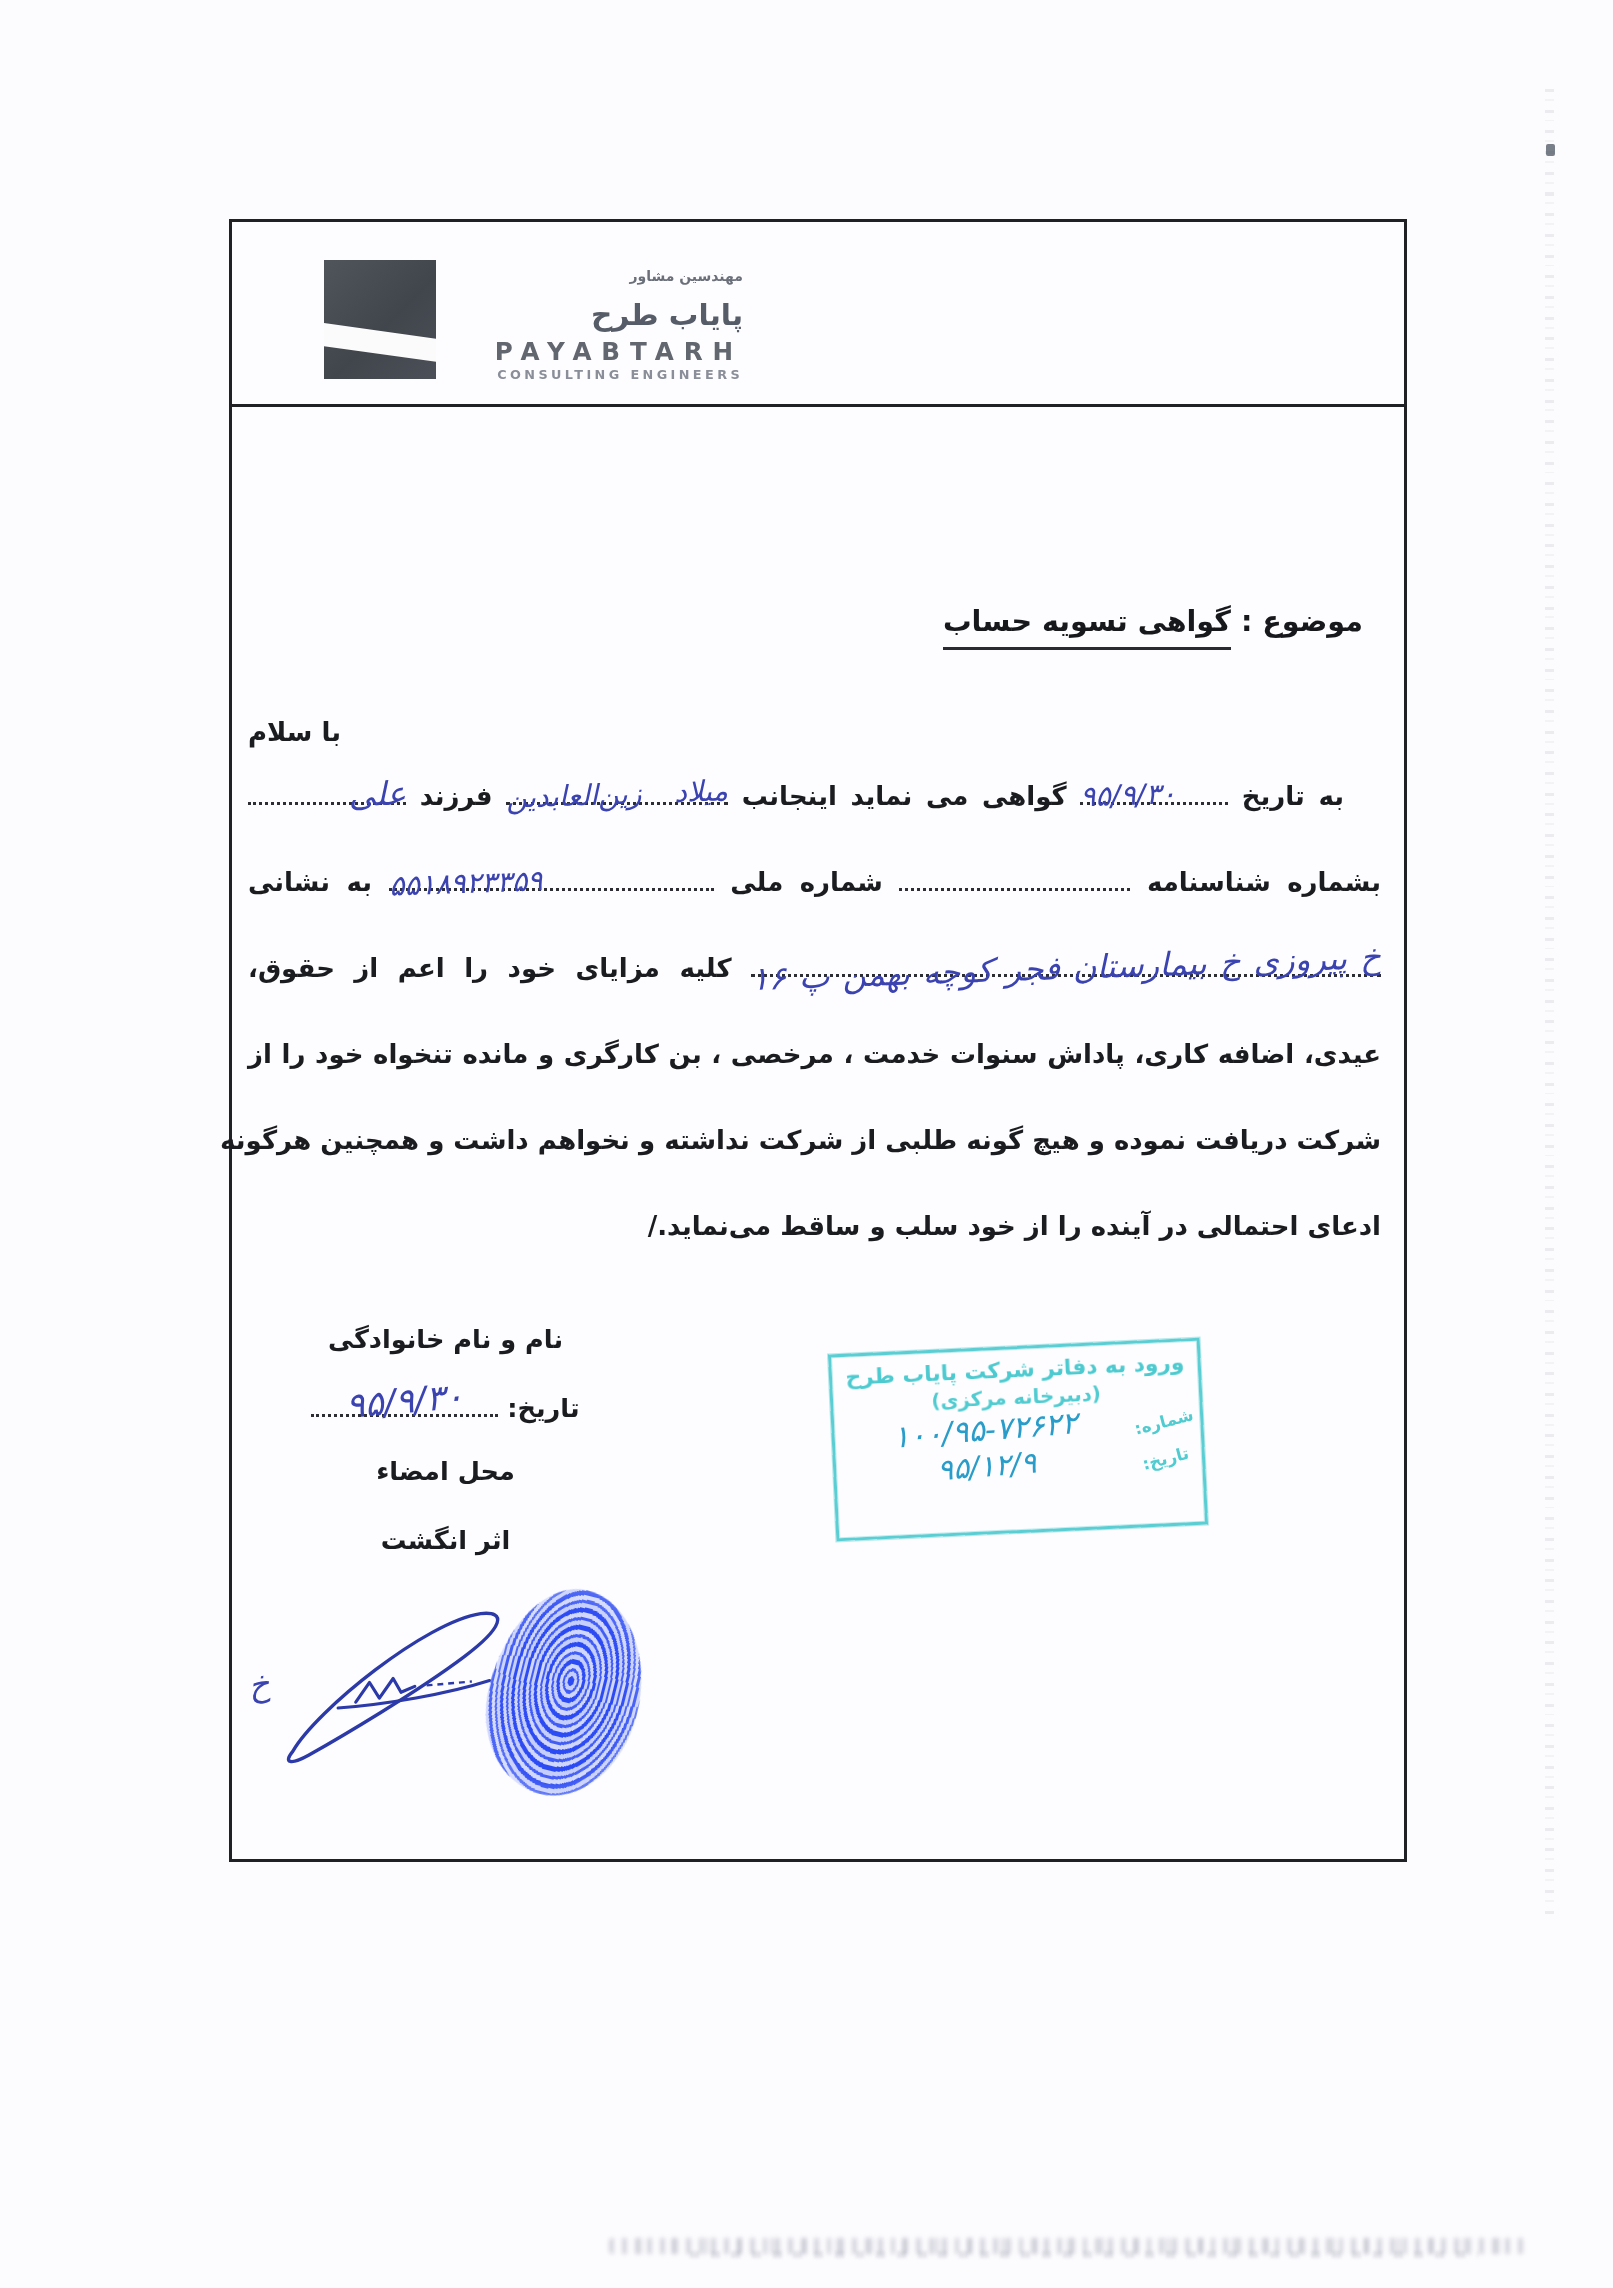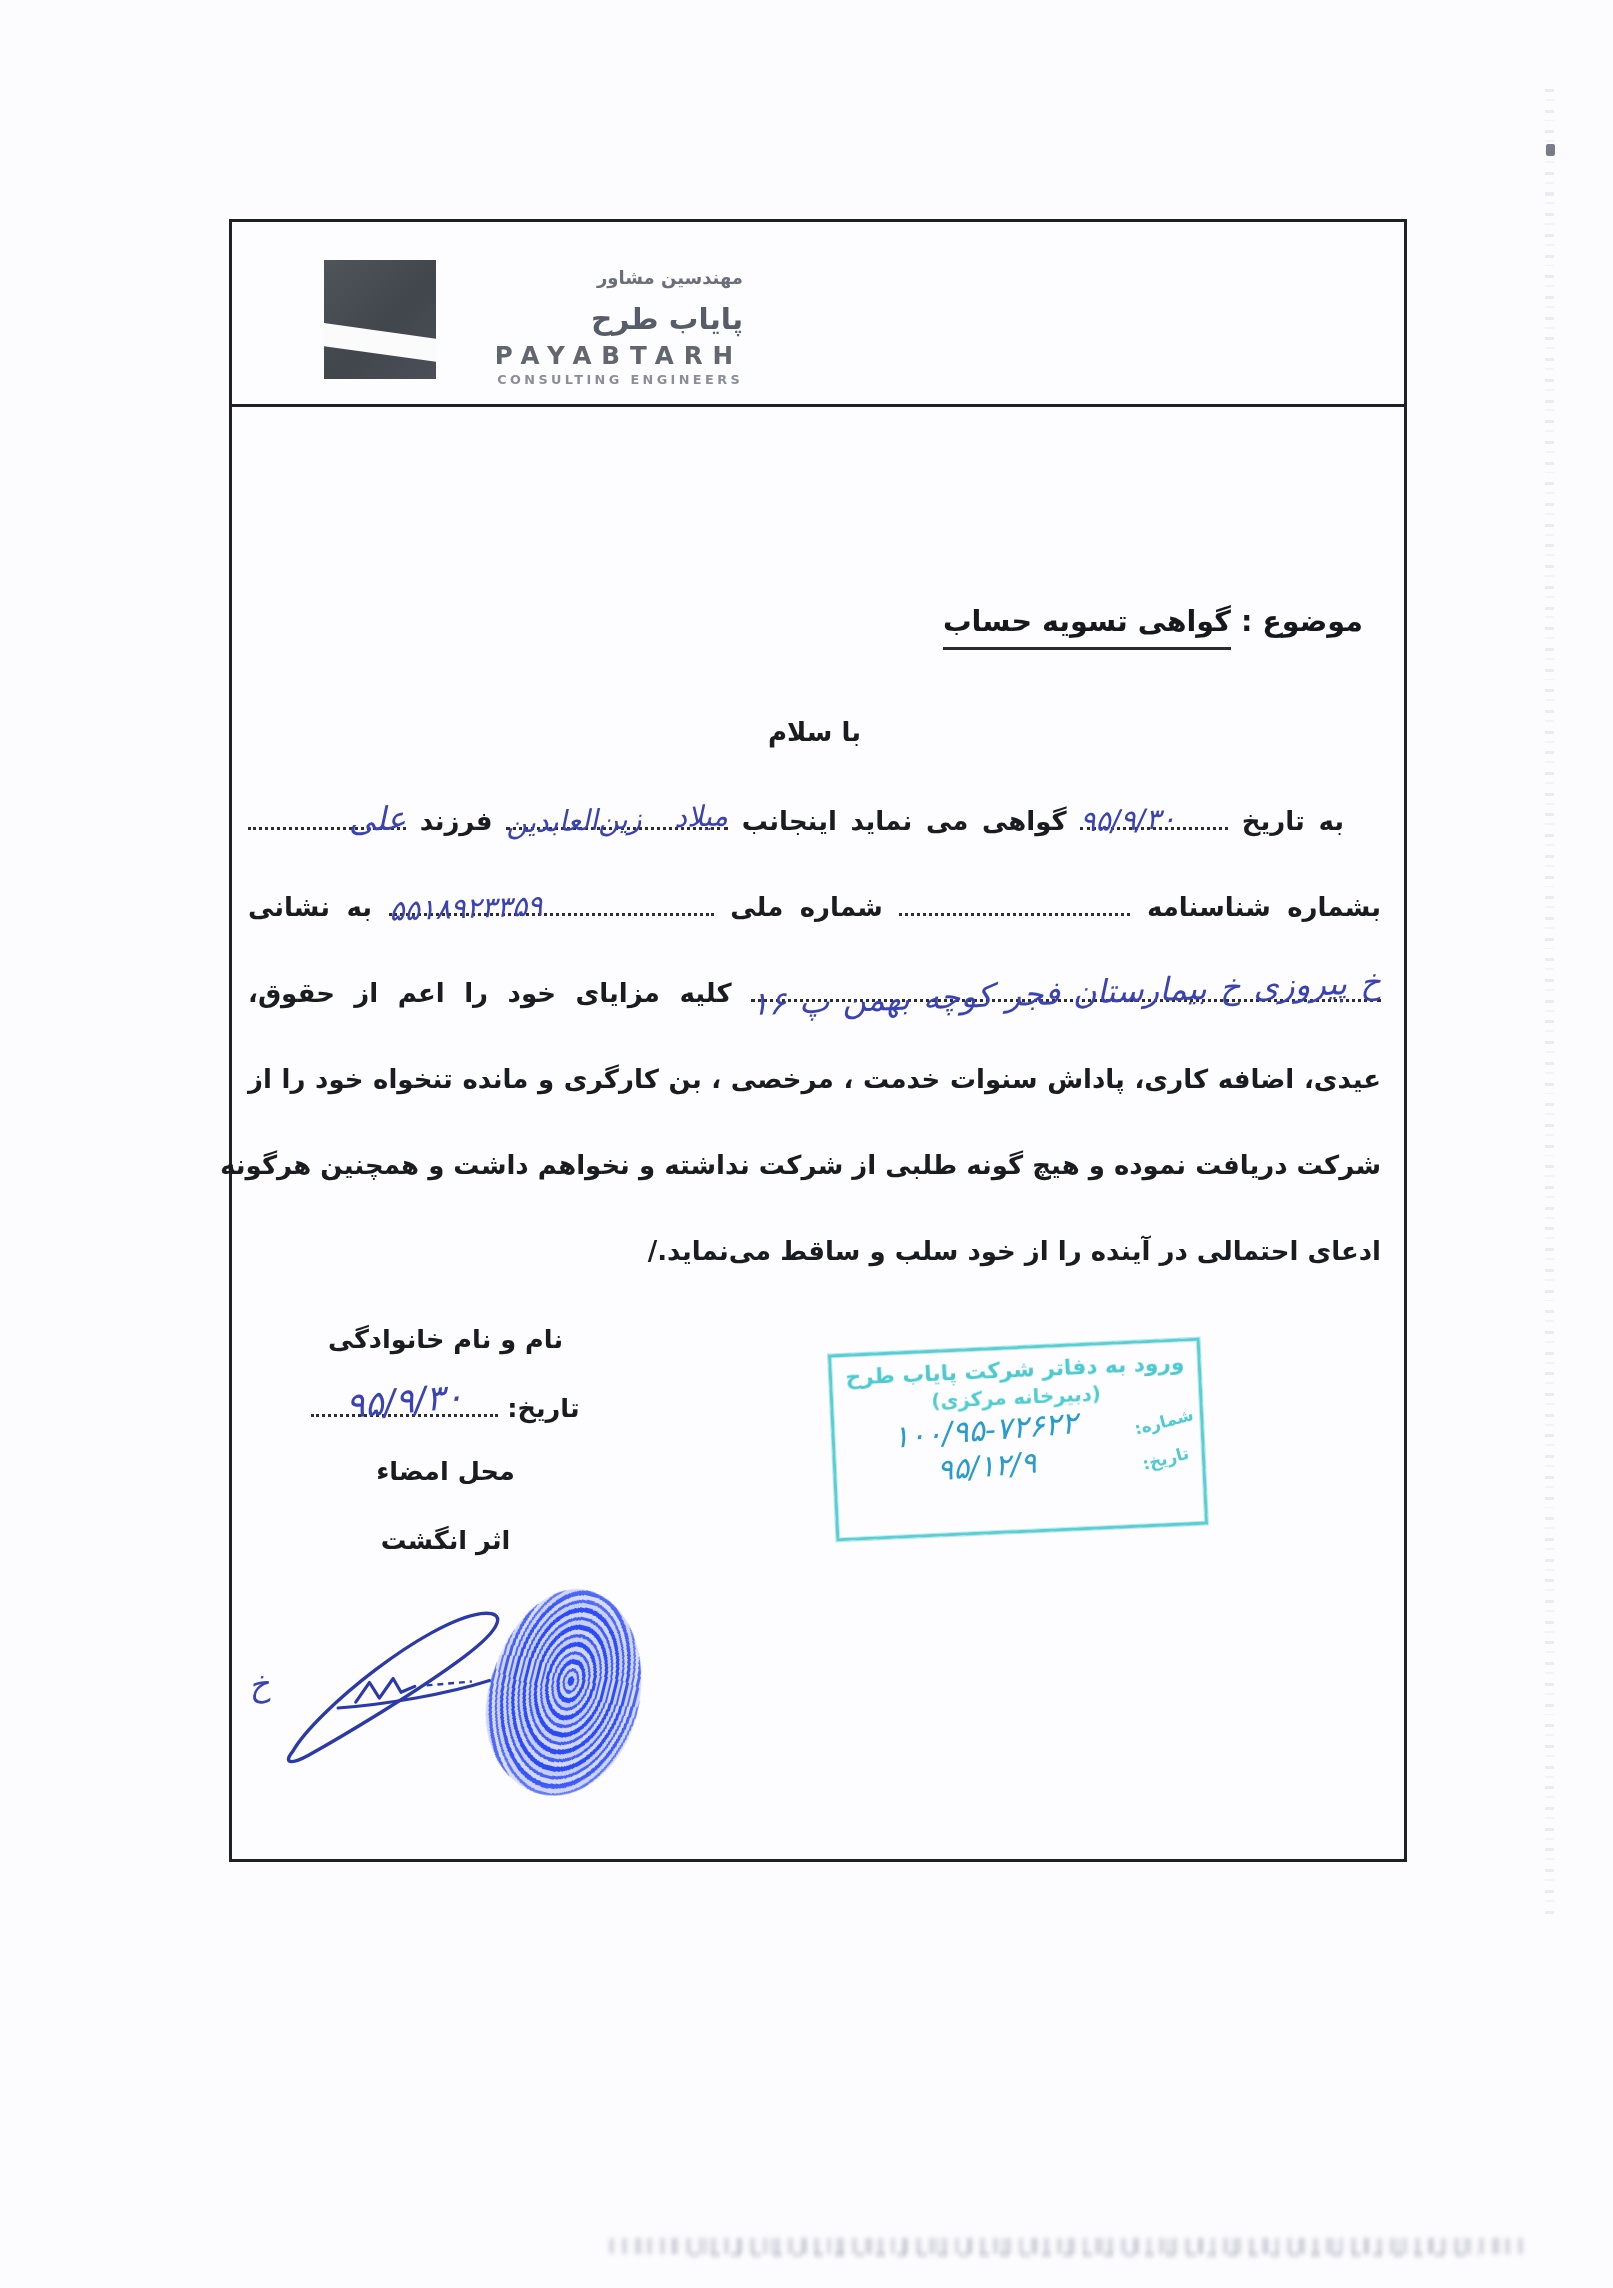--- a/index.html
+++ b/index.html
@@ -50,21 +50,21 @@
     background:linear-gradient(135deg,#50545b 0%,#41454c 55%,#4b4f57 100%);
     overflow:hidden;
   }
   .logo-stripe{
     position:absolute;left:-6%;top:60%;width:114%;height:19%;
     background:#fbfbfb;transform:rotate(8deg);
   }
   .logo-text{
     position:absolute;left:215px;top:47px;width:296px;text-align:right;line-height:1.05;
   }
-  .logo-fa-small{display:block;color:#6a6f7a;font-size:18px;font-weight:bold;direction:rtl;letter-spacing:0;}
+  .logo-fa-small{display:block;color:#6a6f7a;font-size:14px;font-weight:bold;direction:rtl;letter-spacing:0;}
   .logo-fa-big{display:block;color:#575d68;font-size:29.6px;font-weight:bold;direction:rtl;margin-top:16px;}
   .logo-en{display:block;color:#62666f;font-size:24.6px;font-weight:bold;letter-spacing:9.9px;margin-top:7.9px;white-space:nowrap;}
   .logo-en-sub{display:block;color:#8a8e98;font-size:12.8px;font-weight:bold;letter-spacing:3.4px;margin-top:3.9px;}
 
   
   .htitle{
     position:absolute;right:118px;top:31.5px;width:552px;text-align:center;direction:rtl;
     color:#17181c;font-weight:bold;
   }
   .htitle .t1{display:block;font-size:30.5px;}
@@ -75,21 +75,21 @@
     position:absolute;right:251px;top:604px;direction:rtl;text-align:right;
     font-size:28.6px;font-weight:bold;color:#17181c;white-space:nowrap;
   }
   .subject .subj-value{border-bottom:3px solid #2a2b30;padding-bottom:9px;}
 
   
   .bodytext{
     position:absolute;left:248px;top:717px;width:1133px;direction:rtl;
     font-size:26px;font-weight:bold;color:#1b1c20;
   }
-  .salut{text-align:center;margin-bottom:45px;}
+  .salut{text-align:left;margin-bottom:20px;}
   .bline{
     text-align:justify;text-align-last:justify;
     height:86px;line-height:59px;white-space:nowrap;
   }
   .bline.endline{text-align-last:right;}
   .indent{display:inline-block;width:37px;}
 
   .slot{position:relative;display:inline-block;vertical-align:baseline;}
   .dots{
     display:inline-block;height:3.9px;

